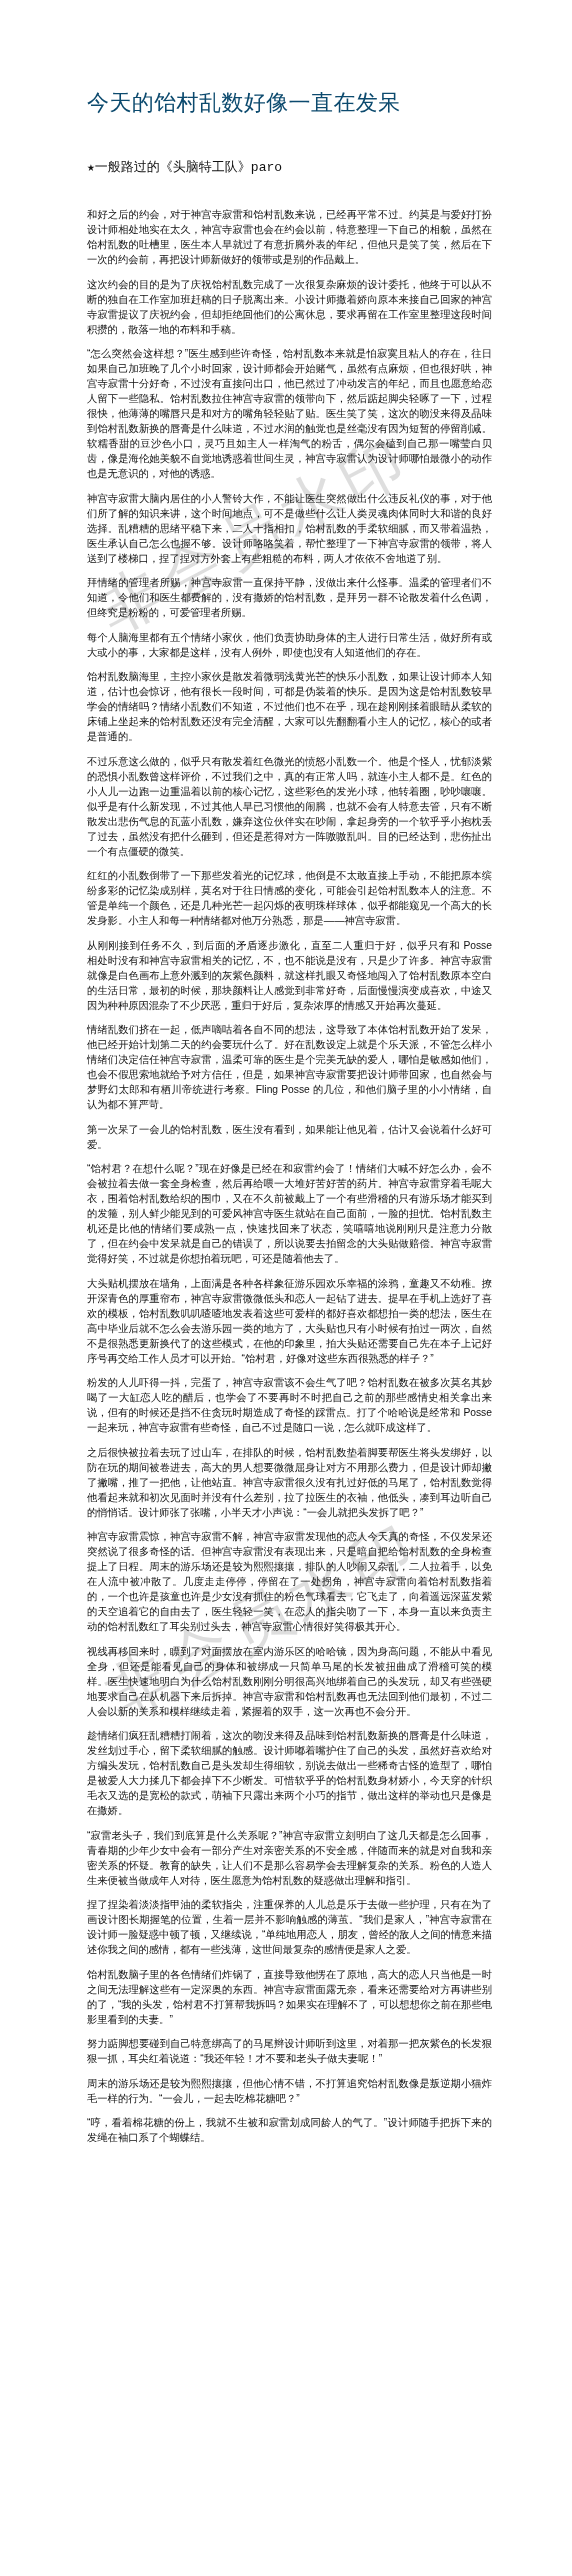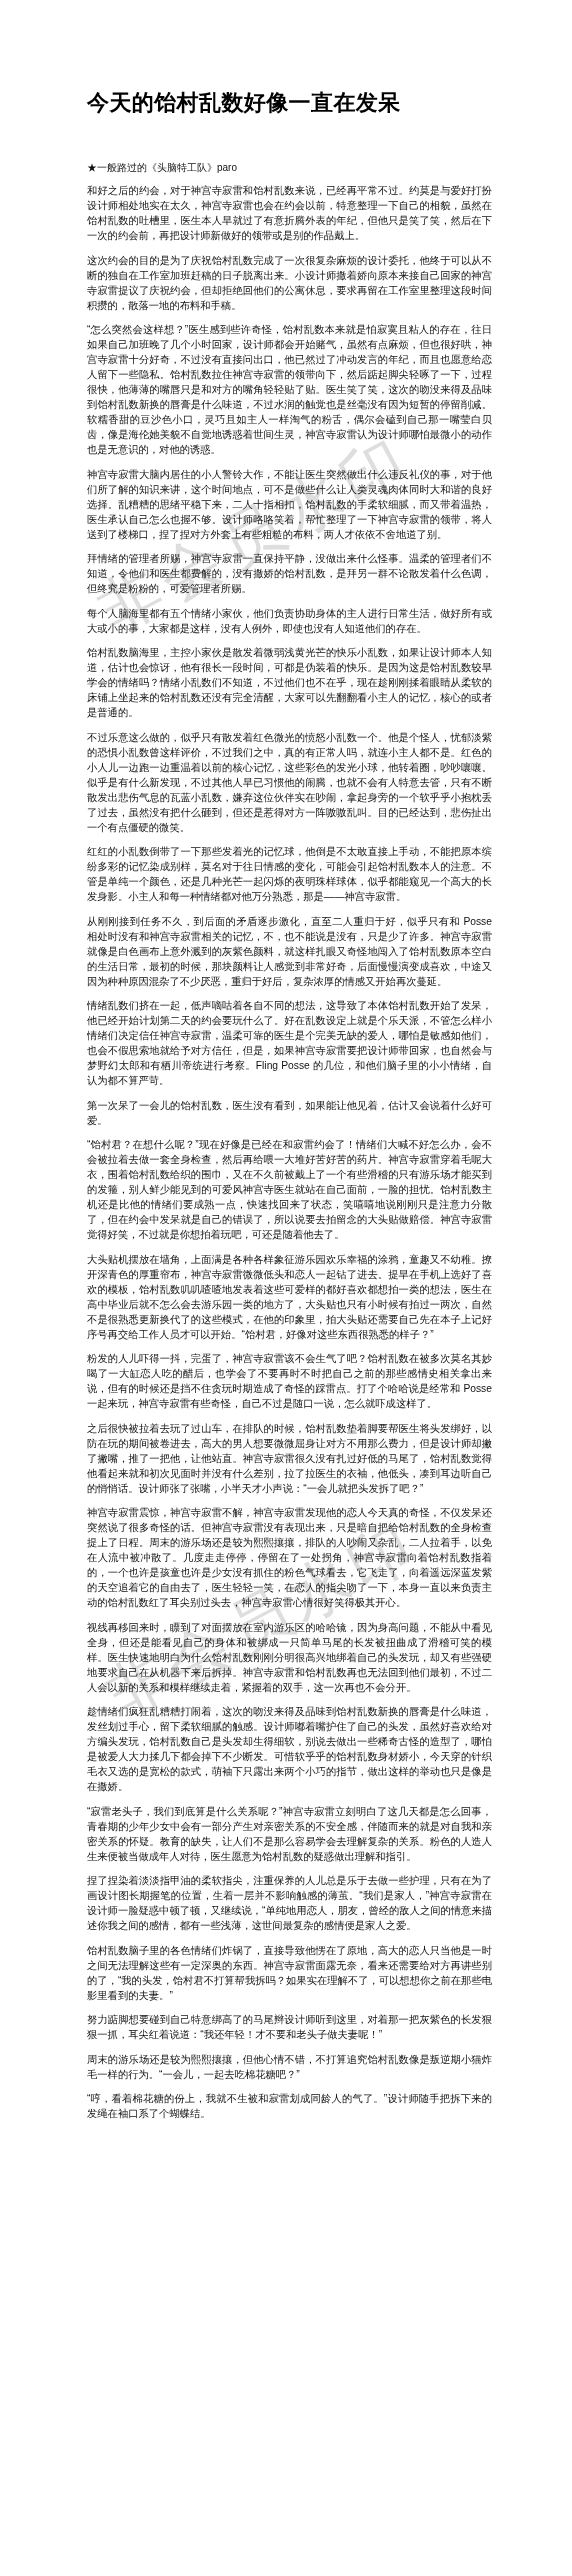--- a/index.html
+++ b/index.html
@@ -29,31 +29,32 @@
   .wm2 { left: 91px; top: 1578px; }
   .content {
     position: relative;
     z-index: 1;
     padding: 89px 80px 0 87px;
   }
   h1.title {
     margin: 0;
     font-size: 22px;
     line-height: 28px;
-    font-weight: 700;
-    color: #000000;
+    font-weight: 400;
+    color: #0c4a6e;
     letter-spacing: 0.4px;
   }
   .subtitle {
     margin-top: 43px;
-    font-size: 10px;
+    font-size: 13px;
     line-height: 15px;
     color: #111111;
+    font-family: Liberation Mono, monospace;
   }
-  .article { margin-top: 8px; }
+  .article { margin-top: 32px; }
   .article p {
     margin: 0 0 9.5px 0;
     font-size: 10.3px;
     line-height: 15px;
     text-align: justify;
     color: #111111;
     word-break: break-all;
   }
 </style>
 </head>

